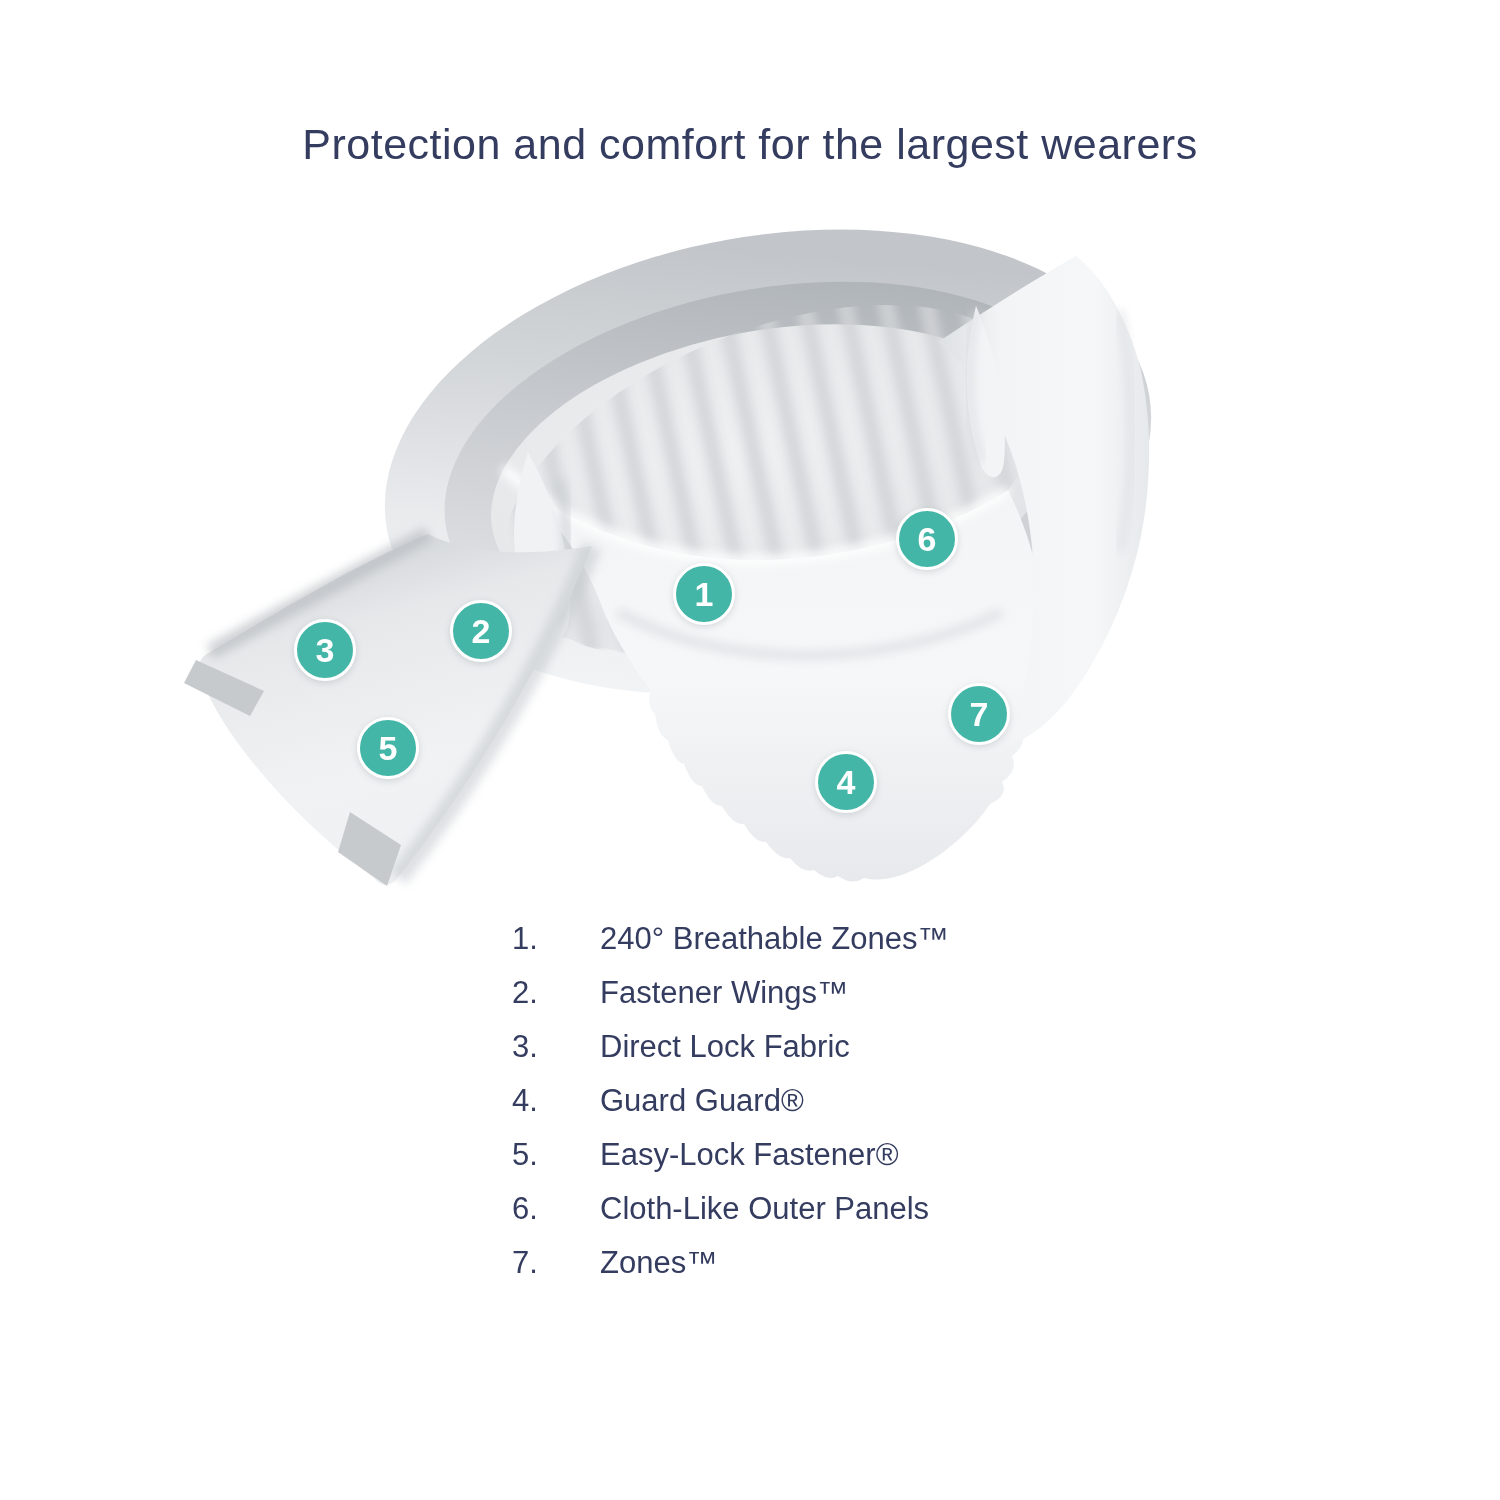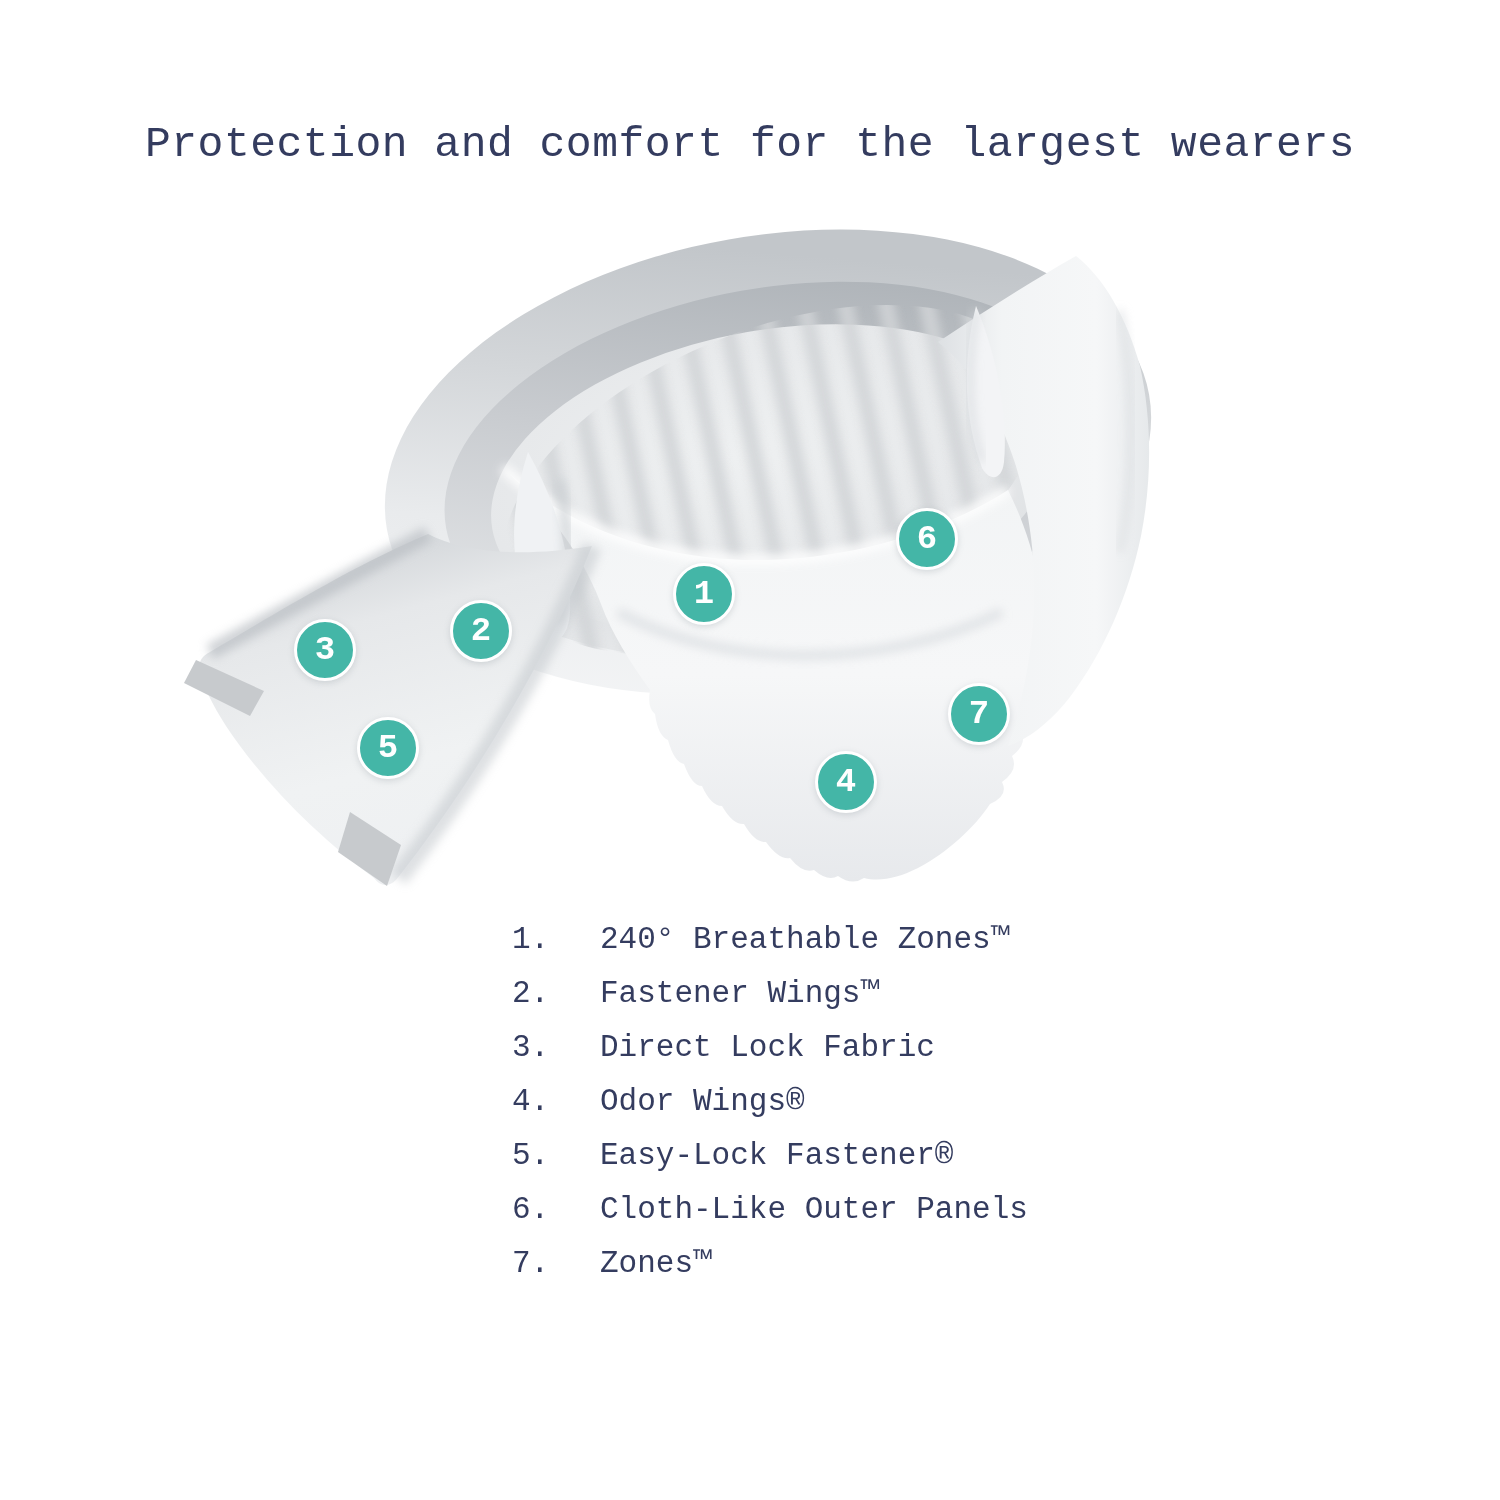--- a/index.html
+++ b/index.html
@@ -1,21 +1,21 @@
 <!DOCTYPE html>
 <html><head>
 <meta charset="utf-8">
 <style>
   html,body{margin:0;padding:0;background:#ffffff;}
   .stage{
     position:relative;
     width:1500px;height:1500px;
     background:#ffffff;
     overflow:hidden;
-    font-family:Liberation Mono, monospace;
+    font-family:Liberation Sans, sans-serif;
   }
   .stage svg{position:absolute;left:0;top:0;}
   .page-title{
     position:absolute;left:0;top:120px;width:1500px;
     margin:0;text-align:center;
     font-size:43px;font-weight:500;letter-spacing:.5px;
     color:#343c5f;
   }
   .callout{
     position:absolute;width:62px;height:62px;box-sizing:border-box;
@@ -217,21 +217,21 @@
     <li>
       <span class="num">2.</span>
       <span class="lbl">Fastener Wings™</span>
     </li>
     <li>
       <span class="num">3.</span>
       <span class="lbl">Direct Lock Fabric</span>
     </li>
     <li>
       <span class="num">4.</span>
-      <span class="lbl">Odor Wings®</span>
+      <span class="lbl">Guard Guard®</span>
     </li>
     <li>
       <span class="num">5.</span>
       <span class="lbl">Easy-Lock Fastener®</span>
     </li>
     <li>
       <span class="num">6.</span>
       <span class="lbl">Cloth-Like Outer Panels</span>
     </li>
     <li>

